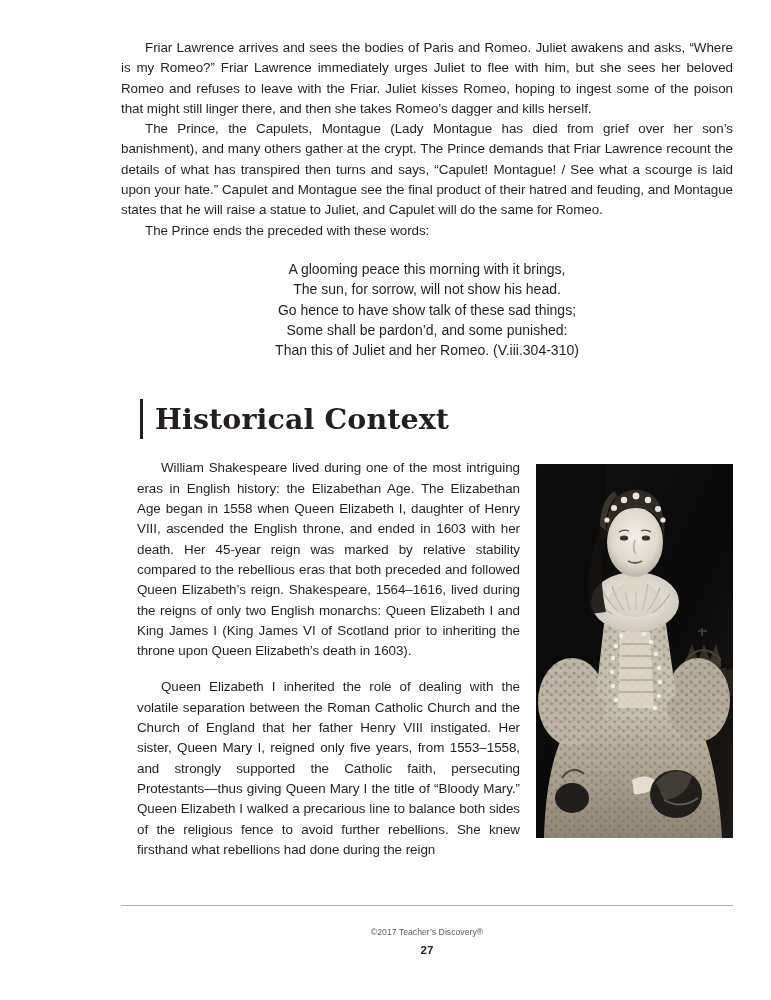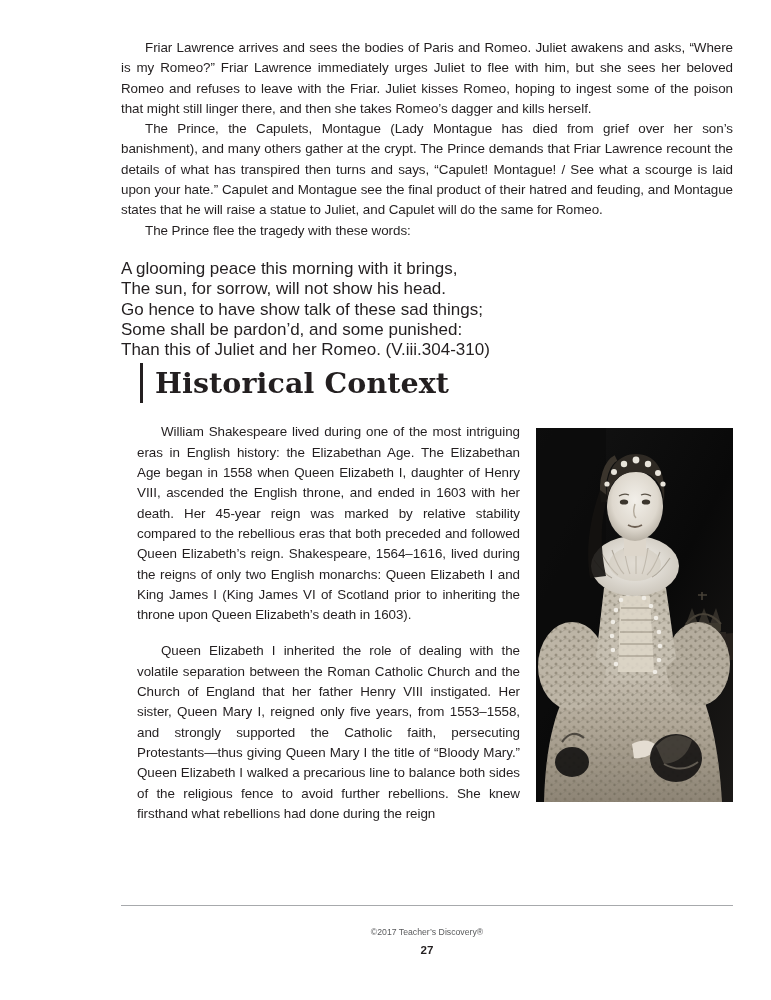--- a/index.html
+++ b/index.html
@@ -39,29 +39,30 @@
     letter-spacing: -0.05px;
     color: #231f20;
   }
   p.body.indent { text-indent: 24px; }
 
   
   .verse {
     margin-top: 18px;
   }
   .verse .line {
-    font-size: 17px;
+    font-size: 14px;
     line-height: 20.3px;
-    text-align: left;
+    text-align: center;
     color: #231f20;
     white-space: pre;
   }
 
   
   .section-head {
+    margin-top: 36px;
     display: flex;
     align-items: stretch;
     height: 46px;
   }
   .section-head .rule {
     width: 3px;
     background: #231f20;
     margin-left: 19px;
     margin-top: 3px;
     margin-bottom: 3px;
@@ -137,21 +138,21 @@
 </style>
 </head>
 <body>
 
 <div class="page">
 
   <div class="content">
 
     <p class="body indent">Friar Lawrence arrives and sees the bodies of Paris and Romeo. Juliet awakens and asks, “Where is my Romeo?” Friar Lawrence immediately urges Juliet to flee with him, but she sees her beloved Romeo and refuses to leave with the Friar. Juliet kisses Romeo, hoping to ingest some of the poison that might still linger there, and then she takes Romeo’s dagger and kills herself.</p>
     <p class="body indent">The Prince, the Capulets, Montague (Lady Montague has died from grief over her son’s banishment), and many others gather at the crypt. The Prince demands that Friar Lawrence recount the details of what has transpired then turns and says, “Capulet! Montague! / See what a scourge is laid upon your hate.” Capulet and Montague see the final product of their hatred and feuding, and Montague states that he will raise a statue to Juliet, and Capulet will do the same for Romeo.</p>
-    <p class="body indent">The Prince flee the tragedy with these words:</p>
+    <p class="body indent">The Prince ends the preceded with these words:</p>
 
     <div class="verse">
       <div class="line">A glooming peace this morning with it brings,</div>
       <div class="line">The sun, for sorrow, will not show his head.</div>
       <div class="line">Go hence to have show talk of these sad things;</div>
       <div class="line">Some shall be pardon’d, and some punished:</div>
       <div class="line">Than this of Juliet and her Romeo. (V.iii.304-310)</div>
     </div>
 
     <div class="section-head">

